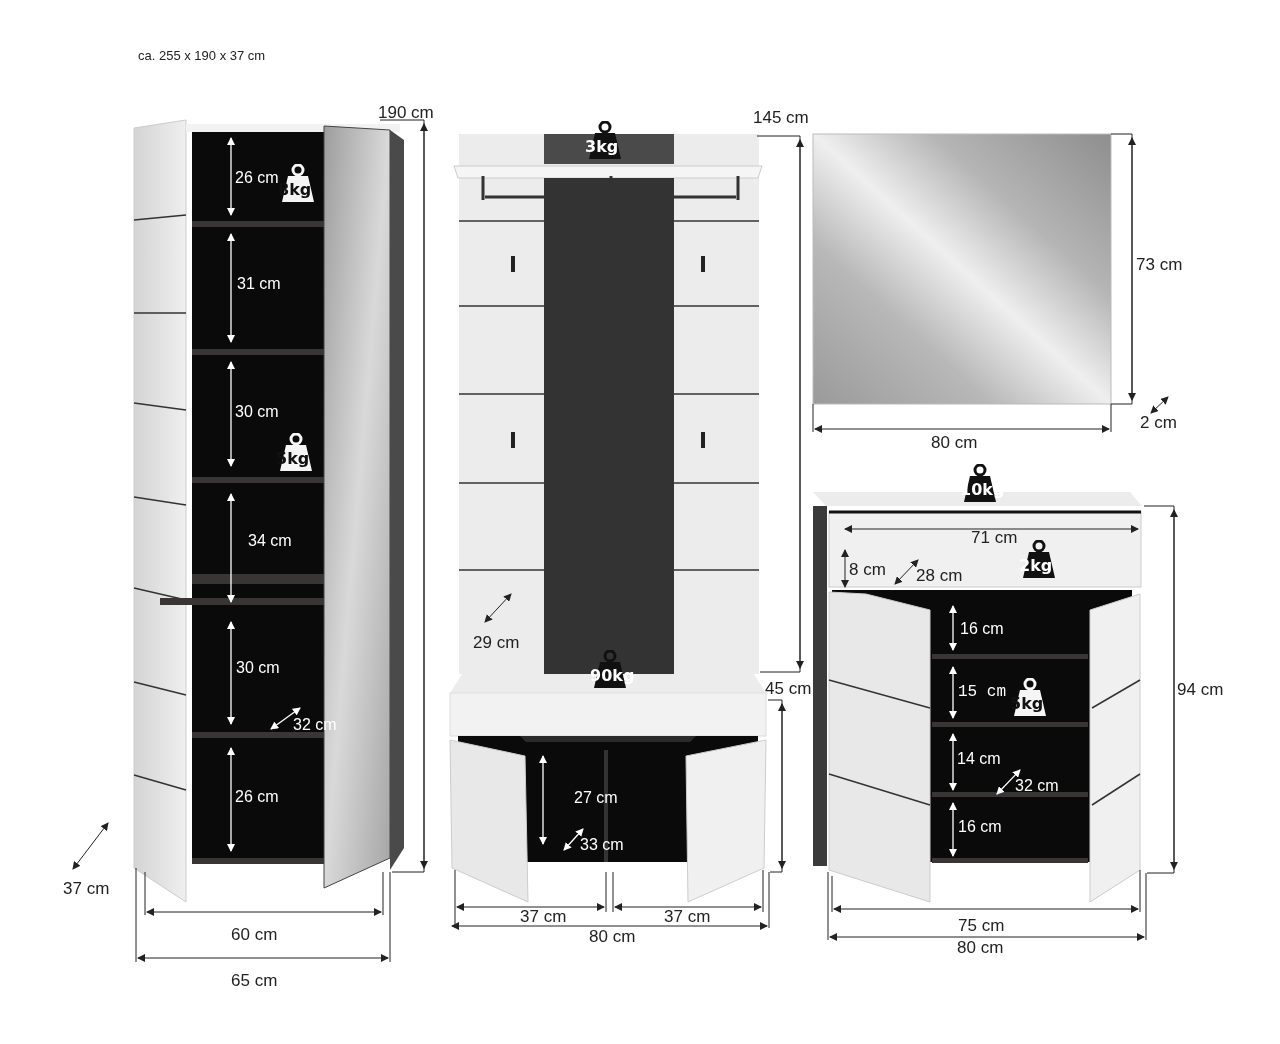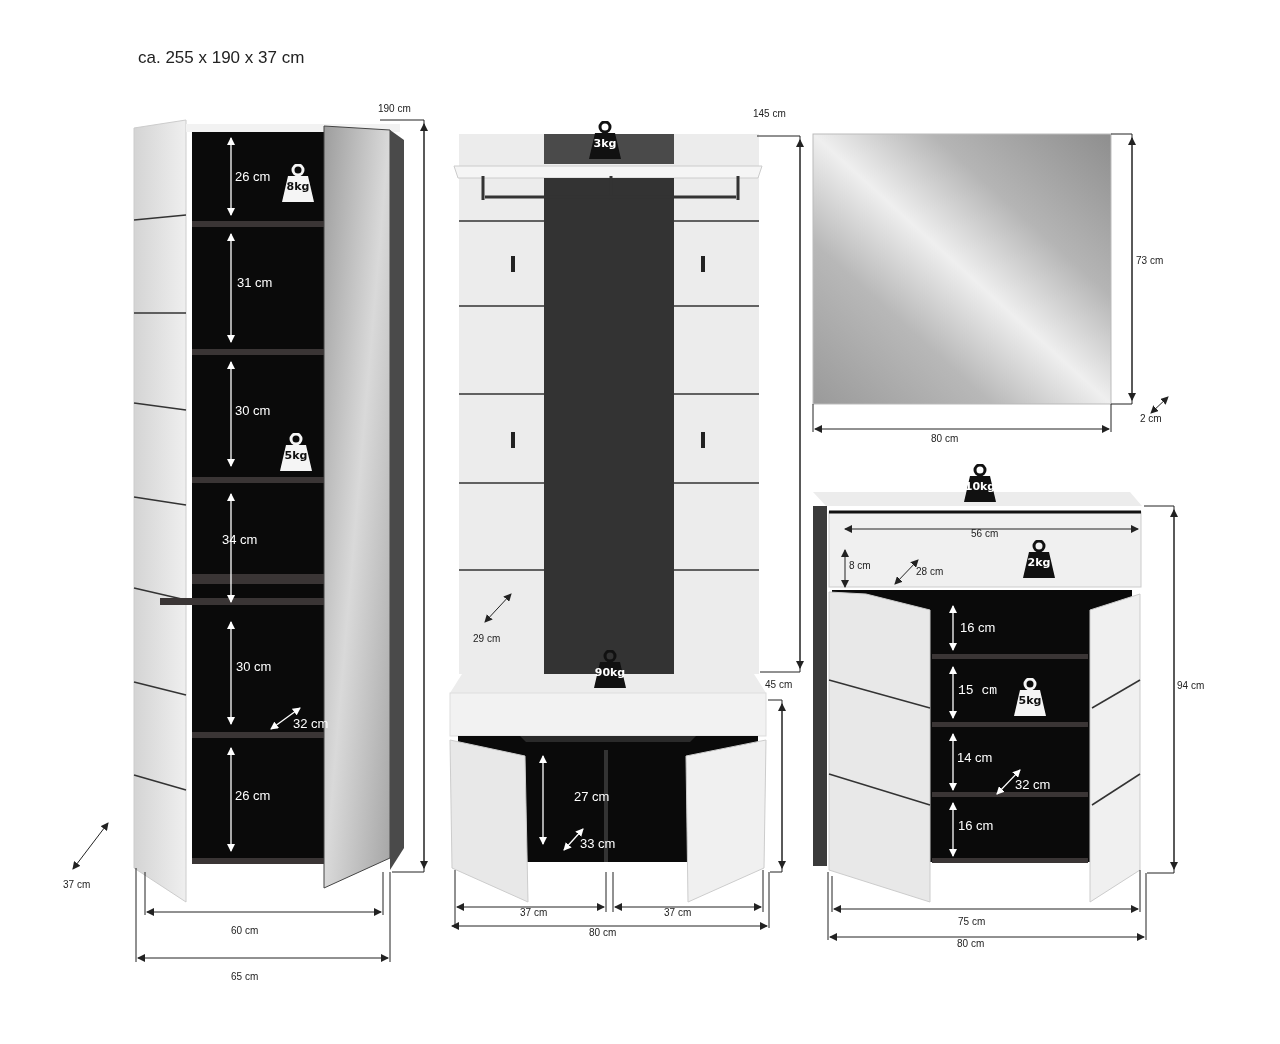--- a/index.html
+++ b/index.html
@@ -1,22 +1,22 @@
 <!DOCTYPE html>
 <html><head>
 <meta charset="utf-8">
 <style>
   html,body{margin:0;padding:0;background:#ffffff;}
   body{width:1280px;height:1044px;position:relative;overflow:hidden;font-family:"Liberation Sans","DejaVu Sans",sans-serif;color:#222;}
-  .lbl{position:absolute;font-size:10px;color:#222;white-space:nowrap;}
-  .lbl-w{position:absolute;font-size:13px;color:#fff;white-space:nowrap;}
-  .title{position:absolute;left:138px;top:48px;font-size:17px;color:#222;}
+  .lbl{position:absolute;font-size:17px;color:#222;white-space:nowrap;}
+  .lbl-w{position:absolute;font-size:16px;color:#fff;white-space:nowrap;}
+  .title{position:absolute;left:138px;top:48px;font-size:13px;color:#222;}
   svg{position:absolute;left:0;top:0;}
   .weight{position:absolute;}
-  .weight .wtxt{position:absolute;left:0;right:0;top:16px;text-align:center;font-weight:bold;font-size:11px;font-family:"DejaVu Sans",sans-serif;}
+  .weight .wtxt{position:absolute;left:0;right:0;top:16px;font-weight:bold;font-size:16px;font-family:"DejaVu Sans",sans-serif;}
 </style>
 </head>
 <body>
 
 <div class="title">ca. 255 x 190 x 37 cm</div>
 
 <svg width="1280" height="1044" viewBox="0 0 1280 1044">
   <defs>
     <marker id="ah" markerWidth="8" markerHeight="8" refX="7" refY="4" orient="auto-start-reverse" markerUnits="userSpaceOnUse">
       <path d="M0,0 L8,4 L0,8 z" fill="#222"></path>
@@ -258,42 +258,42 @@
       <circle cx="20" cy="6" r="5" fill="none" stroke="#f5f5f5" stroke-width="3"></circle>
       <polygon points="10,12 30,12 36,38 4,38" fill="#f5f5f5"></polygon>
     </svg>
   <div class="wtxt" style="color:#111">5kg</div>
 </div>
 
 <div class="lbl" style="left:378px;top:103px;">190 cm</div>
 <div class="lbl-w" style="left:235px;top:169px;">26 cm</div>
 <div class="lbl-w" style="left:237px;top:275px;">31 cm</div>
 <div class="lbl-w" style="left:235px;top:403px;">30 cm</div>
-<div class="lbl-w" style="left:222px;top:532px;text-align:right;">34 cm</div>
+<div class="lbl-w" style="left:248px;top:532px;text-align:right;">34 cm</div>
 <div class="lbl-w" style="left:236px;top:659px;">30 cm</div>
 <div class="lbl-w" style="left:293px;top:716px;">32 cm</div>
 <div class="lbl-w" style="left:235px;top:788px;">26 cm</div>
 <div class="lbl" style="left:63px;top:879px;">37 cm</div>
 <div class="lbl" style="left:231px;top:925px;">60 cm</div>
 <div class="lbl" style="left:231px;top:971px;">65 cm</div>
 
 <div class="lbl" style="left:753px;top:108px;">145 cm</div>
 <div class="lbl" style="left:473px;top:633px;">29 cm</div>
 <div class="lbl" style="left:765px;top:679px;">45 cm</div>
 <div class="lbl-w" style="left:574px;top:789px;">27 cm</div>
 <div class="lbl-w" style="left:580px;top:836px;">33 cm</div>
 <div class="lbl" style="left:520px;top:907px;">37 cm</div>
 <div class="lbl" style="left:664px;top:907px;">37 cm</div>
 <div class="lbl" style="left:589px;top:927px;">80 cm</div>
 
 <div class="lbl" style="left:1136px;top:255px;">73 cm</div>
 <div class="lbl" style="left:931px;top:433px;">80 cm</div>
 <div class="lbl" style="left:1140px;top:413px;">2 cm</div>
 
-<div class="lbl" style="left:971px;top:528px;">56 cm</div>
+<div class="lbl" style="left:971px;top:528px;">71 cm</div>
 <div class="lbl" style="left:849px;top:560px;">8 cm</div>
 <div class="lbl" style="left:916px;top:566px;">28 cm</div>
 <div class="lbl-w" style="left:960px;top:620px;">16 cm</div>
 <div class="lbl-w" style="left:958px;top:683px;font-family:Liberation Mono, monospace;">15 cm</div>
 <div class="lbl-w" style="left:957px;top:750px;">14 cm</div>
 <div class="lbl-w" style="left:1015px;top:777px;">32 cm</div>
 <div class="lbl-w" style="left:958px;top:818px;">16 cm</div>
 <div class="lbl" style="left:1177px;top:680px;">94 cm</div>
 <div class="lbl" style="left:958px;top:916px;">75 cm</div>
 <div class="lbl" style="left:957px;top:938px;">80 cm</div>

